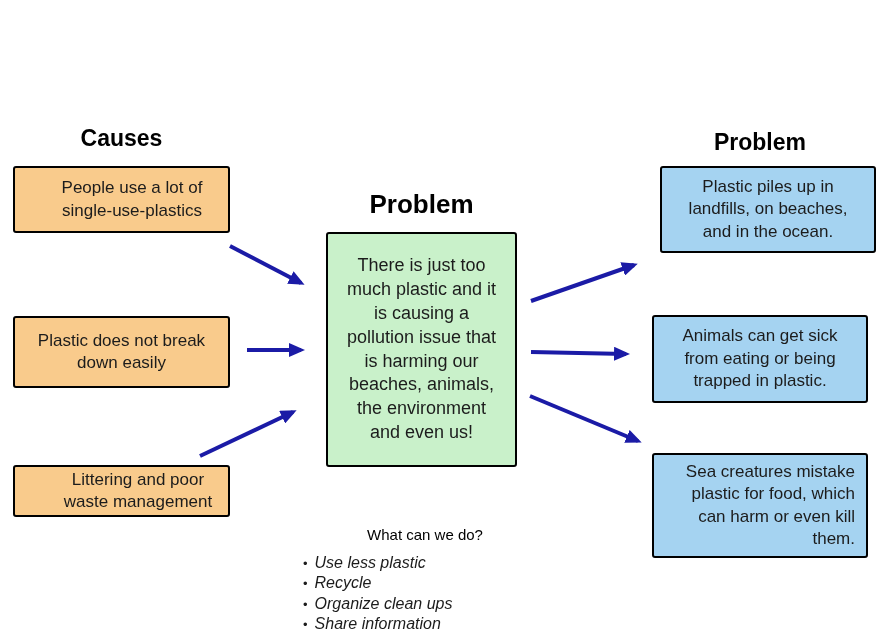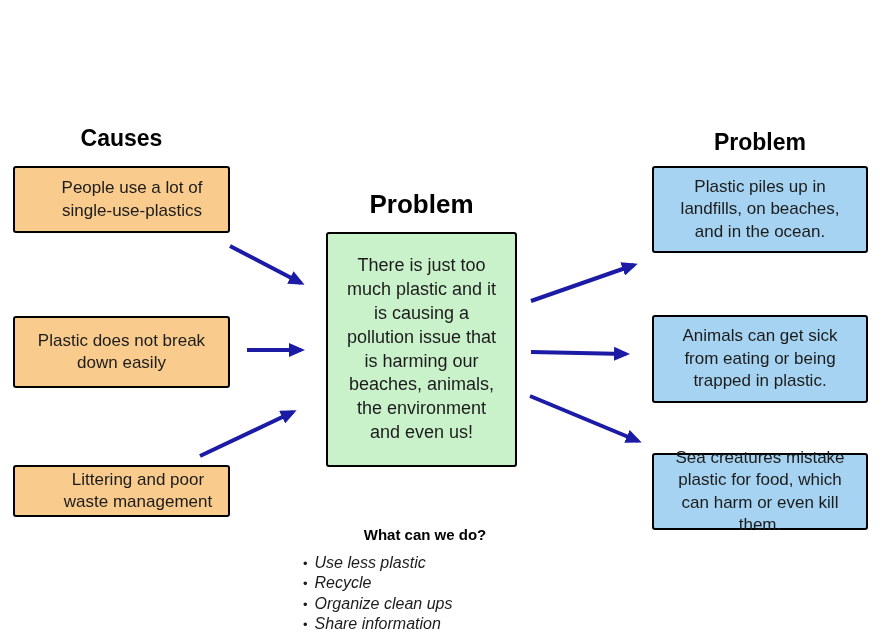--- a/index.html
+++ b/index.html
@@ -24,34 +24,34 @@
     box-sizing:border-box;border:2px solid #000;border-radius:3px;
     display:flex;align-items:center;justify-content:center;
     text-align:center;font-size:17px;line-height:1.32;color:#1c1c1c;
     padding:0 11px;
   }
   .cause{left:13px;width:217px;background:var(--cause-fill,#f9cb8c);}
   #cause-box-1{top:166px;height:67px;padding-left:32px;}
   #cause-box-2{top:316px;height:72px;}
   #cause-box-3{top:465px;height:52px;padding-left:44px;}
   .effect{left:652px;width:216px;background:var(--effect-fill,#a5d3f1);}
-  #effect-box-1{top:166px;height:87px;}
+  #effect-box-1{top:166px;height:87px;margin-left:8px;}
   #effect-box-2{top:315px;height:88px;}
-  #effect-box-3{top:453px;height:77px;}
+  #effect-box-3{top:453px;height:105px;text-align:right;}
   #problem-box{
     left:326px;top:232px;width:191px;height:235px;
     background:var(--problem-fill,#c9f1ca);font-size:18px;line-height:1.33;
     padding:12px 13px;
   }
   #arrows-layer{left:0;top:0;width:888px;height:634px;pointer-events:none;}
   .arrow{stroke:var(--arrow,#1b1ba6);stroke-width:4;fill:none;}
   #arrowhead path{fill:var(--arrow,#1b1ba6);}
   #actions-heading{
     left:280px;top:526px;width:290px;text-align:center;
-    font-size:15px;font-weight:700;color:#000;
+    font-size:15px;font-weight:400;color:#000;
   }
   #actions-list{left:303px;top:553px;width:250px;}
   .action-row{
     font-size:16px;font-style:italic;line-height:19.3px;color:#1c1c1c;
     display:flex;align-items:baseline;
   }
   .bullet{font-style:normal;font-size:13px;margin-right:7px;}
 </style>
 </head>
 <body>

